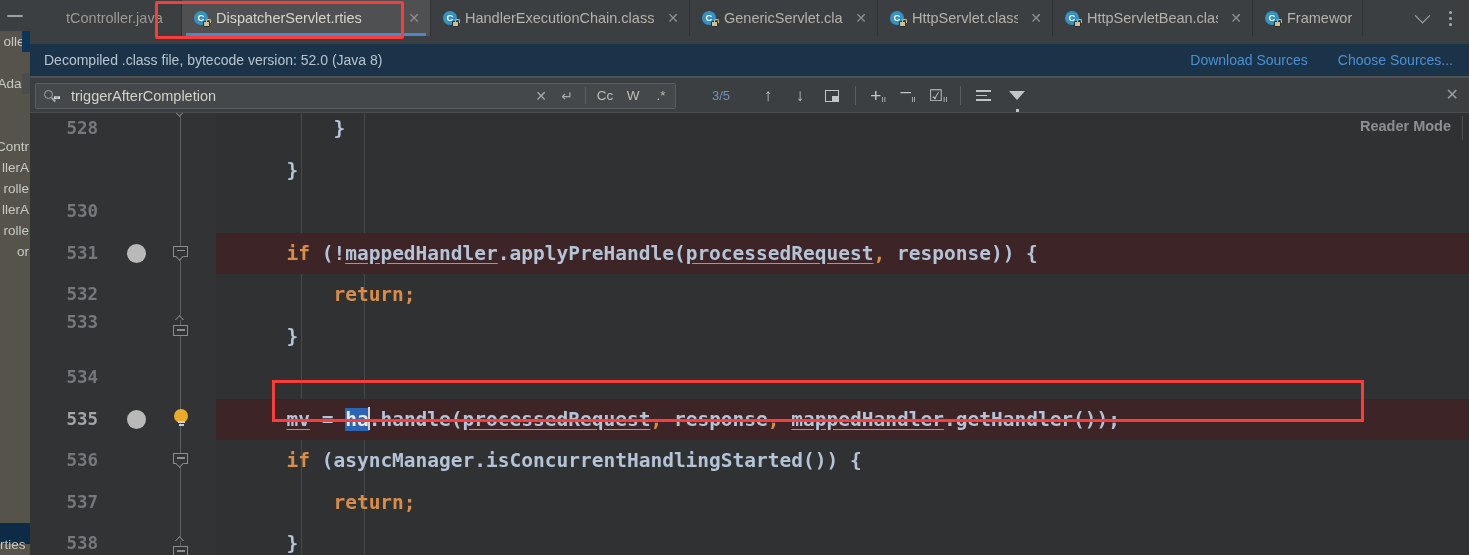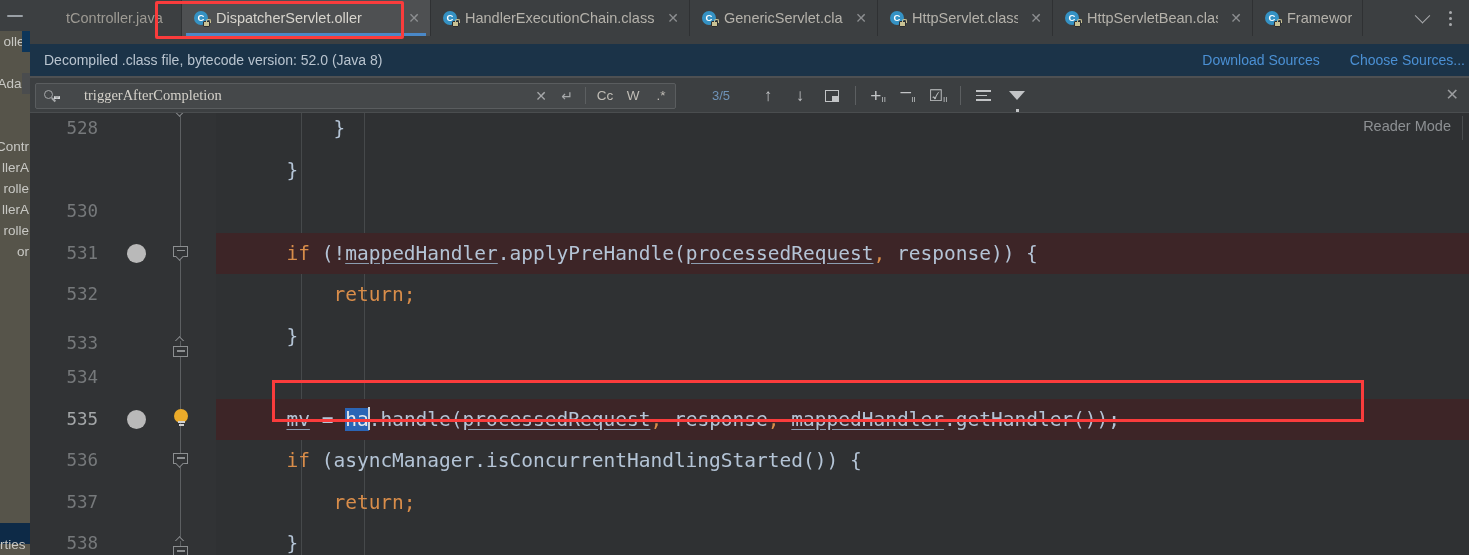--- a/index.html
+++ b/index.html
@@ -50,54 +50,54 @@
   .kebab{display:flex;flex-direction:column;gap:3px;align-items:center;}
   .kebab i{width:3px;height:3px;border-radius:50%;background:#a9abad;display:block;}
 
   
   .anno-tab{position:absolute;left:155px;top:1px;width:249px;height:38px;
      border:3px solid #fa3c3c;border-radius:2px;box-sizing:border-box;pointer-events:none;z-index:40;}
 
   
   .banner{position:absolute;left:30px;top:44px;width:1439px;height:32px;background:#1b3348;
      display:flex;align-items:center;color:#b9c4cf;font-size:14px;padding-left:14px;box-sizing:border-box;}
-  .banner .links{margin-left:auto;display:flex;gap:30px;padding-right:4px;}
+  .banner .links{margin-left:auto;display:flex;gap:30px;padding-right:16px;}
   .banner .links a{color:#4b90d4;font-size:14px;text-decoration:none;}
   .banner-edge{position:absolute;left:30px;top:76px;width:1439px;height:2px;background:#4e5052;}
 
   
   .findbar{position:absolute;left:30px;top:78px;width:1439px;height:35px;background:#3c3f41;
      display:flex;align-items:center;}
   .findfield{position:relative;display:flex;align-items:center;height:26px;width:641px;
      margin-left:5px;background:#45484a;border:1px solid #5a5d5f;box-sizing:border-box;border-radius:2px;}
   .mag{position:relative;width:12px;height:12px;margin-left:8px;flex:0 0 12px;}
   .mag .ring{position:absolute;left:0;top:0;width:9px;height:9px;border:1.5px solid #a6a8aa;border-radius:50%;box-sizing:border-box;}
   .mag .hdl{position:absolute;left:7.5px;top:7.5px;width:5px;height:1.5px;background:#a6a8aa;transform:rotate(45deg);transform-origin:left center;}
   .mag .caret{position:absolute;left:11px;top:6px;width:0;height:0;border-left:3px solid transparent;border-right:3px solid transparent;border-top:3.5px solid #a6a8aa;}
-  .findtext{margin-left:28px;color:#d4d1ca;font-size:14.5px;font-family:Liberation Serif, serif;}
+  .findtext{margin-left:15px;color:#d4d1ca;font-size:14.5px;}
   .find-right{margin-left:auto;display:flex;align-items:center;gap:0;}
   .fb-ic{width:26px;height:26px;display:flex;align-items:center;justify-content:center;color:#a6a8aa;font-size:14px;}
   .fb-div{width:1px;height:17px;background:#5c5f61;margin:0 5px;}
   .fb-tg{min-width:22px;height:26px;display:flex;align-items:center;justify-content:center;
      color:#c0bdb6;font-size:13.5px;padding:0 3px;}
   .matchcount{color:#6f93b8;font-size:13px;margin-left:36px;margin-right:22px;}
   .nav-ic{width:32px;height:30px;display:flex;align-items:center;justify-content:center;color:#c2c4c6;font-size:17px;}
   .sq{width:14px;height:12px;border:1.6px solid #c2c4c6;box-sizing:border-box;position:relative;}
   .sq::after{content:"";position:absolute;right:0;bottom:0;width:6px;height:5px;background:#c2c4c6;}
   .sep-v{width:1px;height:19px;background:#5c5f61;margin:0 7px;}
   .fgrp{width:30px;height:30px;display:flex;align-items:center;justify-content:center;position:relative;color:#c2c4c6;}
   .sub{font-size:8px;position:relative;top:4px;left:0px;letter-spacing:0px;}
   .funnel{width:0;height:0;border-left:8px solid transparent;border-right:8px solid transparent;border-top:9px solid #c2c4c6;position:relative;}
   .funnel::after{content:"";position:absolute;left:-1.5px;top:9px;width:3px;height:5px;background:#c2c4c6;}
   .lines-ic{display:flex;flex-direction:column;gap:2.5px;align-items:flex-start;}
   .lines-ic i{display:block;height:1.8px;background:#c2c4c6;}
   .close-find{position:absolute;right:10px;top:9px;color:#9a9c9e;font-size:16px;line-height:1;}
 
   
-  .editor{position:absolute;left:30px;top:113px;width:1439px;height:442px;background:#2f3133;overflow:hidden;}
+  .editor{position:absolute;left:30px;top:113px;width:1439px;height:442px;background:#2f3133;overflow:hidden;font-weight:bold;}
   .gutter{position:absolute;left:0;top:0;width:186px;height:442px;background:#313335;}
   .gut-line{position:absolute;left:0;width:186px;height:41.5px;}
   .lnum{position:absolute;right:118px;top:0;color:#76797b;font-size:17.5px;
      font-family:"DejaVu Sans Mono", monospace;line-height:41.5px;}
   .lnum.cur{color:#a4a7a9;}
   .bp{position:absolute;left:97px;top:11px;width:19px;height:19px;border-radius:50%;background:#b9b9b9;}
   .bulb{position:absolute;left:144px;top:10px;width:14px;height:19px;}
   .bulb .glass{position:absolute;left:0;top:0;width:14px;height:14px;border-radius:50%;background:#ebab2a;}
   .bulb .base{position:absolute;left:3.5px;top:12.5px;width:7px;height:2px;background:#cfcfcf;}
   .bulb .base2{position:absolute;left:4.5px;top:15.5px;width:5px;height:2px;background:#cfcfcf;}
@@ -165,21 +165,21 @@
 
   <div class="tabbar" id="tabbar">
       <div class="tab java" style="width: 124px; margin-left: 28px;">
         <span style="overflow: hidden; text-overflow: clip; flex: 1 1 auto;">tController.java</span>
       </div>
       <div class="tab active" style="width: 249px;">
         <span class="tab-ico">
           <span class="disc"></span>
           <span class="lock"></span>
         </span>
-        <span style="overflow: hidden; text-overflow: clip; flex: 1 1 auto;">DispatcherServlet.oller</span>
+        <span style="overflow: hidden; text-overflow: clip; flex: 1 1 auto;">DispatcherServlet.rties</span>
         <span class="tab-x">✕</span>
       </div>
       <div class="tab" style="width: 259px;">
         <span class="tab-ico">
           <span class="disc"></span>
           <span class="lock"></span>
         </span>
         <span style="overflow: hidden; text-overflow: clip; flex: 1 1 auto;">HandlerExecutionChain.class</span>
         <span class="tab-x">✕</span>
       </div>
@@ -314,21 +314,21 @@
           <div class="bp"></div>
           <div class="fold" style="top: 13px;">
             <span class="body"></span>
             <span class="minus"></span>
             <span class="tip"></span>
           </div>
         </div>
         <div class="gut-line" style="top: 161px;">
           <div class="lnum">532</div>
         </div>
-        <div class="gut-line" style="top: 210px;">
+        <div class="gut-line" style="top: 189px;">
           <div class="lnum">533</div>
           <div class="fold up" style="top: 18px;">
             <span class="body"></span>
             <span class="minus"></span>
             <span class="tip"></span>
           </div>
         </div>
         <div class="gut-line" style="top: 244px;">
           <div class="lnum">534</div>
         </div>

